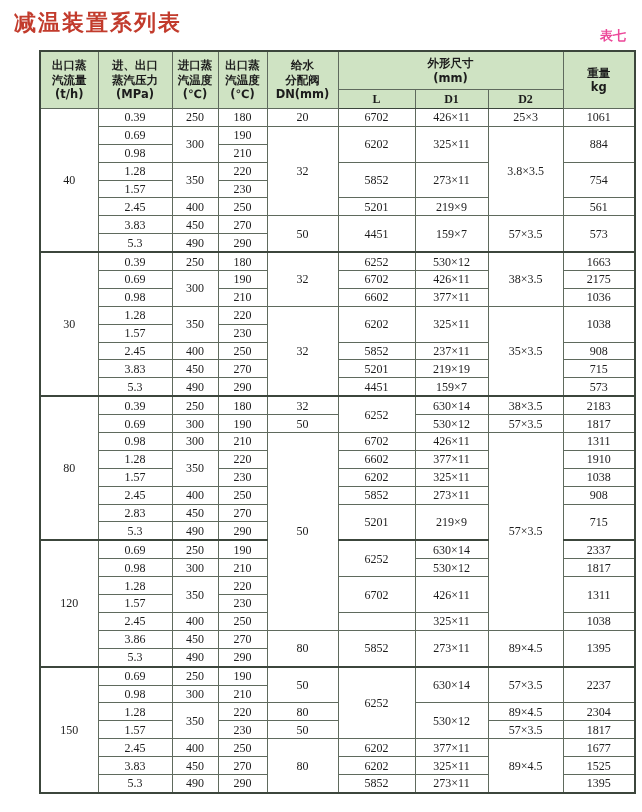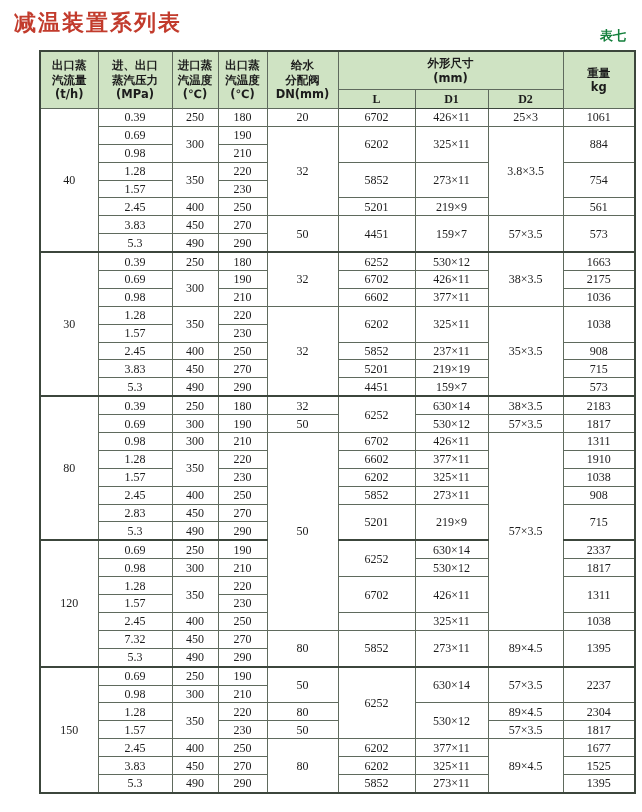--- a/index.html
+++ b/index.html
@@ -8,21 +8,21 @@
     font-family:"Liberation Serif", serif;overflow:hidden;
   }
   .page-title{
     position:absolute;left:14px;top:8px;
     font-family:"DejaVu Sans", sans-serif;
     font-size:22px;font-weight:bold;color:#c23b2c;letter-spacing:2px;
   }
   .table-label{
     position:absolute;right:16px;top:27px;
     font-family:"DejaVu Sans", sans-serif;
-    font-size:13px;font-weight:bold;color:#15803d;
+    font-size:13px;font-weight:bold;color:#ec4899;
   }
   table.series{
     position:absolute;left:25px;top:50px;
     border-collapse:collapse;table-layout:fixed;width:595px;
     border:2px solid #3c463c;
     margin-left:14px;
   }
   table.series th, table.series td{
     border:1px solid #5f6a5d;
     text-align:center;vertical-align:middle;
@@ -312,21 +312,21 @@
       </tr>
       <tr>
         <td>2.45</td>
         <td>400</td>
         <td>250</td>
         <td></td>
         <td>325×11</td>
         <td>1038</td>
       </tr>
       <tr>
-        <td>7.32</td>
+        <td>3.86</td>
         <td>450</td>
         <td>270</td>
         <td rowspan="2">80</td>
         <td rowspan="2">5852</td>
         <td rowspan="2">273×11</td>
         <td rowspan="2">89×4.5</td>
         <td rowspan="2">1395</td>
       </tr>
       <tr>
         <td>5.3</td>

